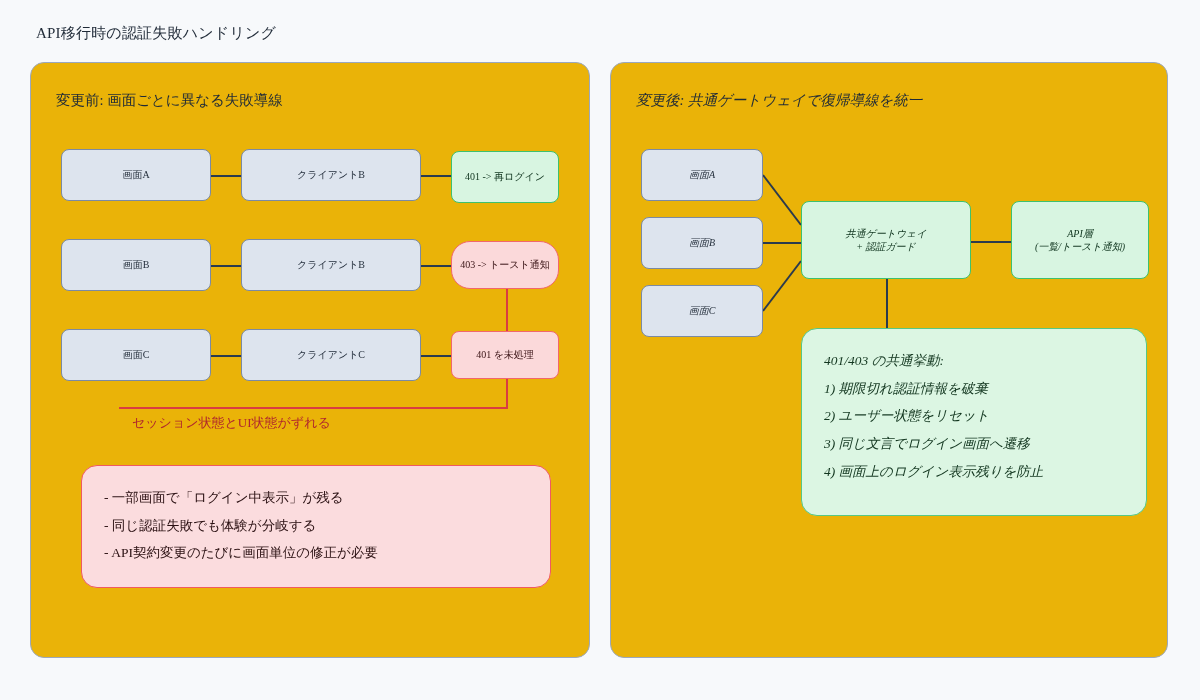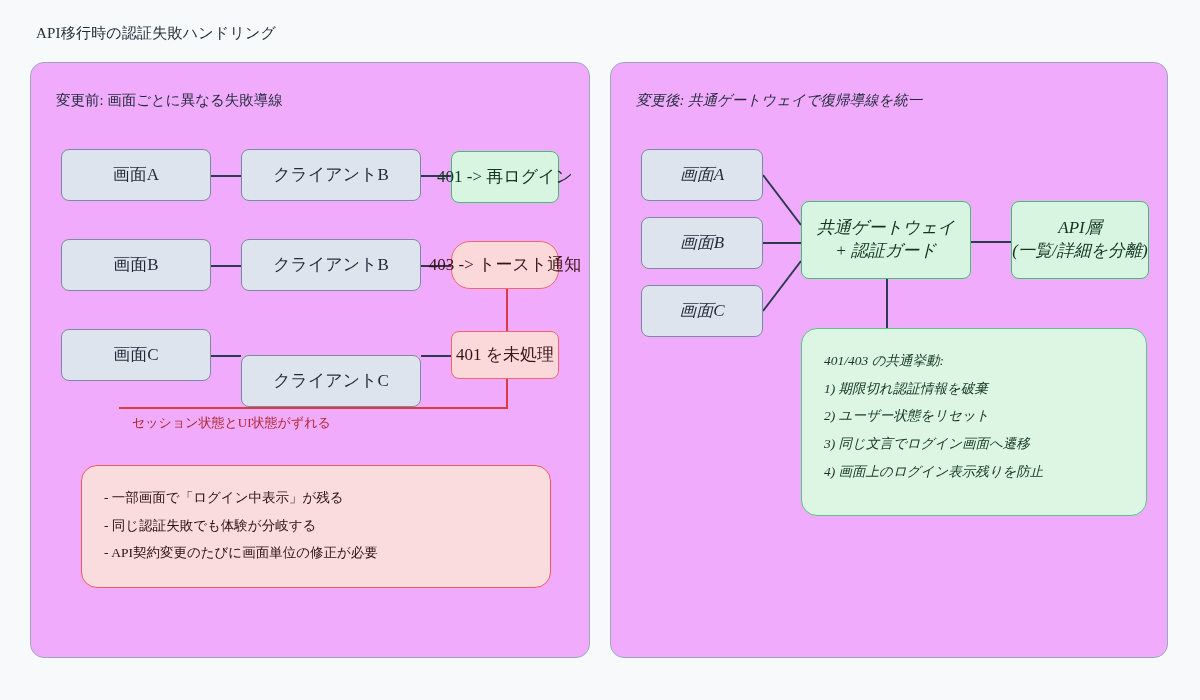--- a/index.html
+++ b/index.html
@@ -20,21 +20,21 @@
     top: 24px;
     font-size: 15px;
     color: #1f2a37;
     letter-spacing: 0.2px;
     white-space: nowrap;
   }
 
   
   .panel {
     position: absolute;
-    background: #f0abfc;
+    background: #eab308;
     border: 1.4px solid #9aa8bf;
     border-radius: 14px;
     box-sizing: border-box;
   }
   #panel-before { left: 30px;  top: 62px; width: 560px; height: 596px; }
   #panel-after  { left: 610px; top: 62px; width: 558px; height: 596px; font-style: italic; }
 
   .panel-title {
     position: absolute;
     top: 28px;
@@ -46,21 +46,21 @@
 
   
   .node {
     position: absolute;
     box-sizing: border-box;
     display: flex;
     align-items: center;
     justify-content: center;
     text-align: center;
     border-radius: 8px;
-    font-size: 17px;
+    font-size: 10px;
     line-height: 1.35;
     white-space: nowrap;
     z-index: 3;
   }
   .node-blue {
     background: #dde4ee;
     border: 1.5px solid #7b8aa3;
     color: #1f2a37;
   }
   .node-green {
@@ -160,21 +160,21 @@
   <div class="node node-blue" style="left:210px; top:176px; width:180px; height:52px;">
     <span>クライアントB</span>
   </div>
   <div class="node node-red node-overflow" style="left:420px; top:178px; width:108px; height:48px;border-radius:19px;">
     <span>403 -&gt; トースト通知</span>
   </div>
 
   <div class="node node-blue" style="left:30px; top:266px; width:150px; height:52px;">
     <span>画面C</span>
   </div>
-  <div class="node node-blue" style="left:210px; top:266px; width:180px; height:52px;margin-top:26px;">
+  <div class="node node-blue" style="left:210px; top:266px; width:180px; height:52px;">
     <span>クライアントC</span>
   </div>
   <div class="node node-red node-overflow" style="left:420px; top:268px; width:108px; height:48px;">
     <span>401 を未処理</span>
   </div>
 
   <div class="annot-label" style="left:101px; top:351px;">セッション状態とUI状態がずれる</div>
 
   <div class="textbox textbox-red" style="left:50px; top:402px; width:470px; height:123px;">
     <div class="line">- 一部画面で「ログイン中表示」が残る</div>
@@ -204,21 +204,21 @@
     <span>画面C</span>
   </div>
 
   <div class="node node-green" style="left:190px; top:138px; width:170px; height:78px; flex-direction:column;">
     <span>共通ゲートウェイ</span>
     <span>+ 認証ガード</span>
   </div>
 
   <div class="node node-green" style="left:400px; top:138px; width:138px; height:78px; flex-direction:column;">
     <span>API層</span>
-    <span>(一覧/詳細を分離)</span>
+    <span>(一覧/トースト通知)</span>
   </div>
 
   <div class="textbox textbox-green" style="left:190px; top:265px; width:346px; height:188px;">
     <div class="line">401/403 の共通挙動:</div>
     <div class="line">1) 期限切れ認証情報を破棄</div>
     <div class="line">2) ユーザー状態をリセット</div>
     <div class="line">3) 同じ文言でログイン画面へ遷移</div>
     <div class="line">4) 画面上のログイン表示残りを防止</div>
   </div>
 </div>

